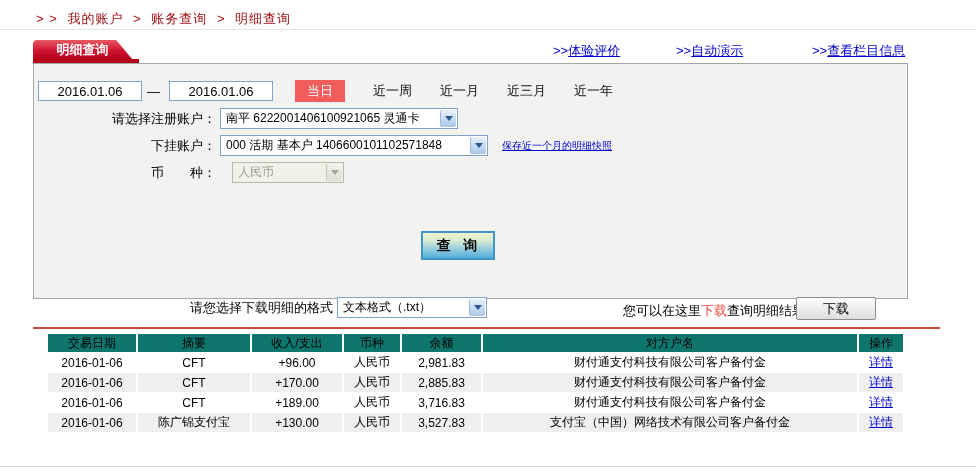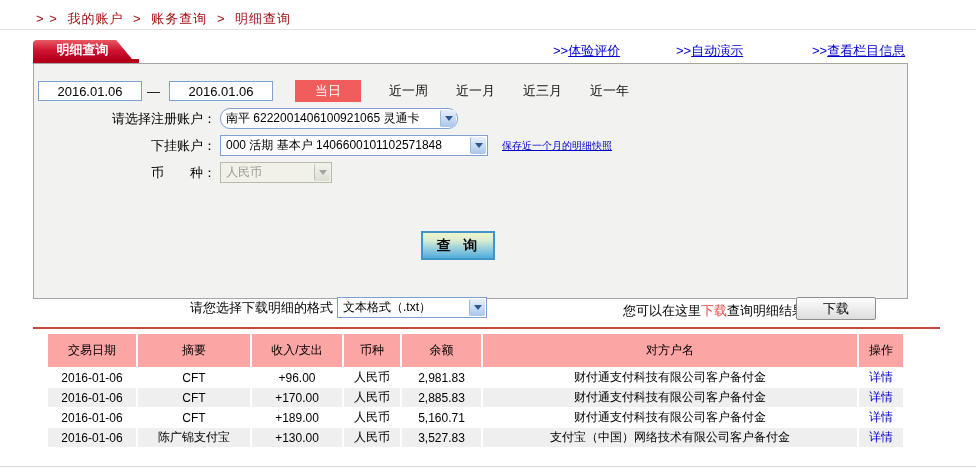--- a/index.html
+++ b/index.html
@@ -33,51 +33,51 @@
   .hlink1 { left: 553px; } .hlink2 { left: 676px; } .hlink3 { left: 812px; }
 
   
   .panel {
     position: absolute; left: 33px; top: 63px; width: 875px; height: 236px;
     background: #f2f2f0; border: 1px solid #a6a6a6;
   }
   .frow { position: absolute; left: 0; display: flex; align-items: center; font-size: 13px; color: #000; white-space: nowrap; }
   .frow .lbl { width: 182px; text-align: right; flex: none; }
   .row-date { top: 16px; } .row-reg { top: 44px; } .row-sub { top: 71px; }
-  .row-cur { top: 98px; } .row-flow { top: 126px; }
+  .row-cur { top: 98px; gap: 12px; } .row-flow { top: 126px; }
 
   .din {
     width: 104px; height: 20px; margin-left: 4px;
     border: 1px solid #7fa1cf; background: #fff;
     font-size: 13px; text-align: center; font-family: inherit; color: #000;
   }
   .dash { margin: 0 5px; }
   .chip {
     margin-left: 22px; background: #f15c5c; color: #fff;
-    padding: 2px 20px; font-size: 13px; cursor: pointer;
+    padding: 2px 12px; font-size: 13px; cursor: pointer;
   }
   .qr { margin-left: 28px; color: #111; cursor: pointer; }
 
   .selbox {
     position: relative; height: 21px; margin-left: 4px;
     border: 1px solid #7fa1cf; background: #fff;
     display: flex; align-items: center; font-size: 12px; padding: 0 20px 0 5px;
     cursor: pointer; color: #000;
   }
   .selbox .arrowbtn {
     position: absolute; right: 1px; top: 1px; bottom: 1px; width: 16px;
     background: linear-gradient(180deg, #e9f1fc 0%, #c3d8f1 60%, #a9c6e9 100%);
     border-left: 1px solid #9cb8dd; border-radius: 2px;
     display: flex; align-items: center; justify-content: center;
   }
   .chev { width: 0; height: 0; border-left: 4px solid transparent; border-right: 4px solid transparent; border-top: 5px solid #2c5791; }
   .selbox.disabled { border-color: #b9baa9; background: #f1f1e9; color: #9b9b91; cursor: default; }
   .selbox.disabled .arrowbtn { background: linear-gradient(180deg, #f3f3ee, #dddfd2); border-left-color: #c2c3b2; }
   .selbox.disabled .chev { border-top-color: #a3a49a; }
-  .w-reg { width: 238px; border-radius: 10px; } .w-sub { width: 268px; } .w-cur { width: 112px; } .w-fmt { width: 150px; }
+  .w-reg { width: 238px; } .w-sub { width: 268px; } .w-cur { width: 112px; } .w-fmt { width: 150px; }
 
   .snap-link { margin-left: 14px; font-size: 10px; color: #0000cc; text-decoration: underline; cursor: pointer; }
 
   .radio {
     position: relative; width: 13px; height: 13px; border-radius: 50%;
     border: 1px solid #5a7cb2; background: #fdfdfd; display: inline-block; flex: none;
     box-shadow: inset 1px 1px 1px rgba(90,124,178,.35); cursor: pointer;
   }
   .radio.checked::after {
     content: ""; position: absolute; left: 3px; top: 3px; width: 5px; height: 5px;
@@ -108,28 +108,28 @@
   }
 
   .red-line { position: absolute; left: 33px; top: 327px; width: 907px; height: 2px; background: #c6493f; }
 
   
   .tbl {
     position: absolute; left: 46px; top: 333px;
     border-collapse: separate; border-spacing: 2px 1px;
     background: #fff; font-size: 12px; table-layout: fixed;
   }
-  .tbl th { background: #fca5a5; font-weight: normal; height: 18px; padding: 8px 3px; color: #000; }
+  .tbl th { background: #0f766e; font-weight: normal; height: 18px; padding: 0 3px; color: #000; }
   .tbl td { height: 19px; padding: 0 3px; text-align: center; color: #000; white-space: nowrap; overflow: hidden; }
   .tbl tr.r-odd td { background: #ffffff; }
   .tbl tr.r-even td { background: #efefef; }
   .c-date { width: 88px; } .c-sum { width: 112px; } .c-amt { width: 90px; }
   .c-cur { width: 56px; } .c-bal { width: 79px; } .c-cp { width: 374px; } .c-op { width: 44px; }
   .amt { color: #cc0000; }
-  .detail-link { color: #0000cc; cursor: pointer; }
+  .detail-link { color: #0000cc; text-decoration: underline; cursor: pointer; }
 
   .bottom-line { position: absolute; left: 0; top: 466px; width: 976px; height: 1px; background: #d8d8d8; }
 </style>
 </head>
 <body>
 
 <div id="screen">
 
   <div class="breadcrumb">
     <span>&gt; &gt;</span>
@@ -238,21 +238,21 @@
       <td>人民币</td>
       <td>2,885.83</td>
       <td>财付通支付科技有限公司客户备付金</td>
       <td><a class="detail-link">详情</a></td>
     </tr>
     <tr class="r-odd">
       <td>2016-01-06</td>
       <td>CFT</td>
       <td class="amt">+189.00</td>
       <td>人民币</td>
-      <td>5,160.71</td>
+      <td>3,716.83</td>
       <td>财付通支付科技有限公司客户备付金</td>
       <td><a class="detail-link">详情</a></td>
     </tr>
     <tr class="r-even">
       <td>2016-01-06</td>
       <td>陈广锦支付宝</td>
       <td class="amt">+130.00</td>
       <td>人民币</td>
       <td>3,527.83</td>
       <td>支付宝（中国）网络技术有限公司客户备付金</td>

